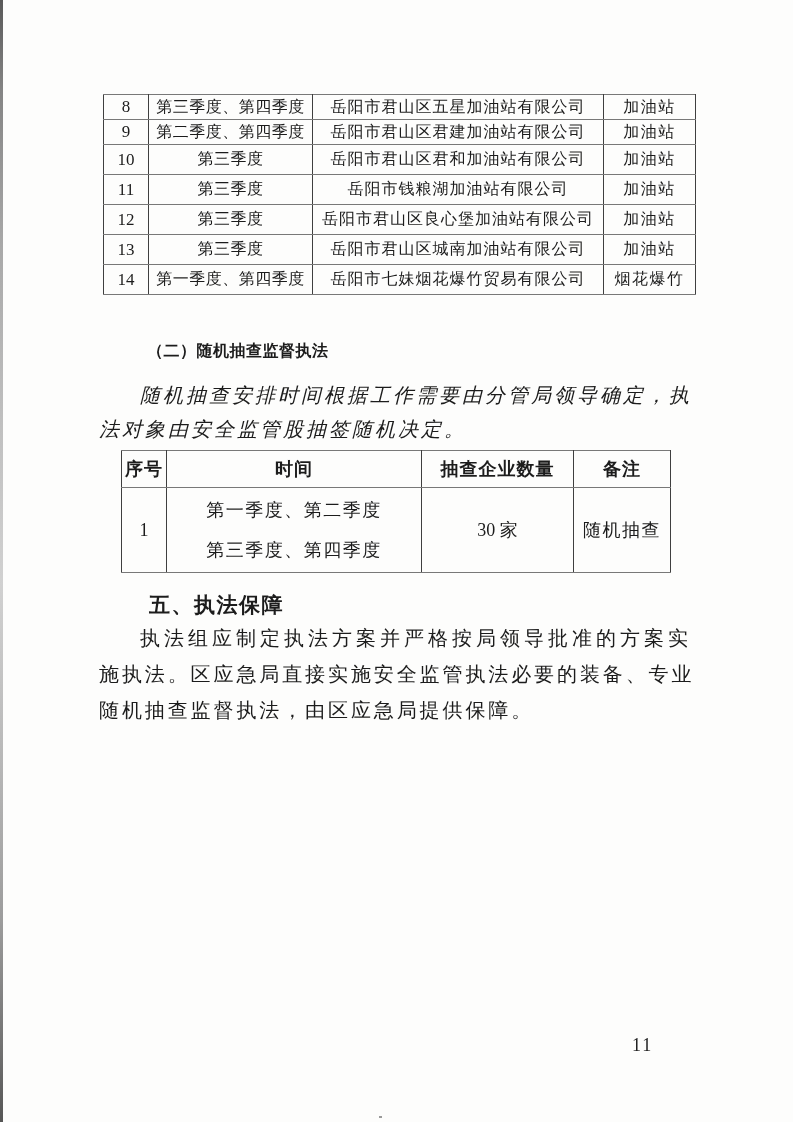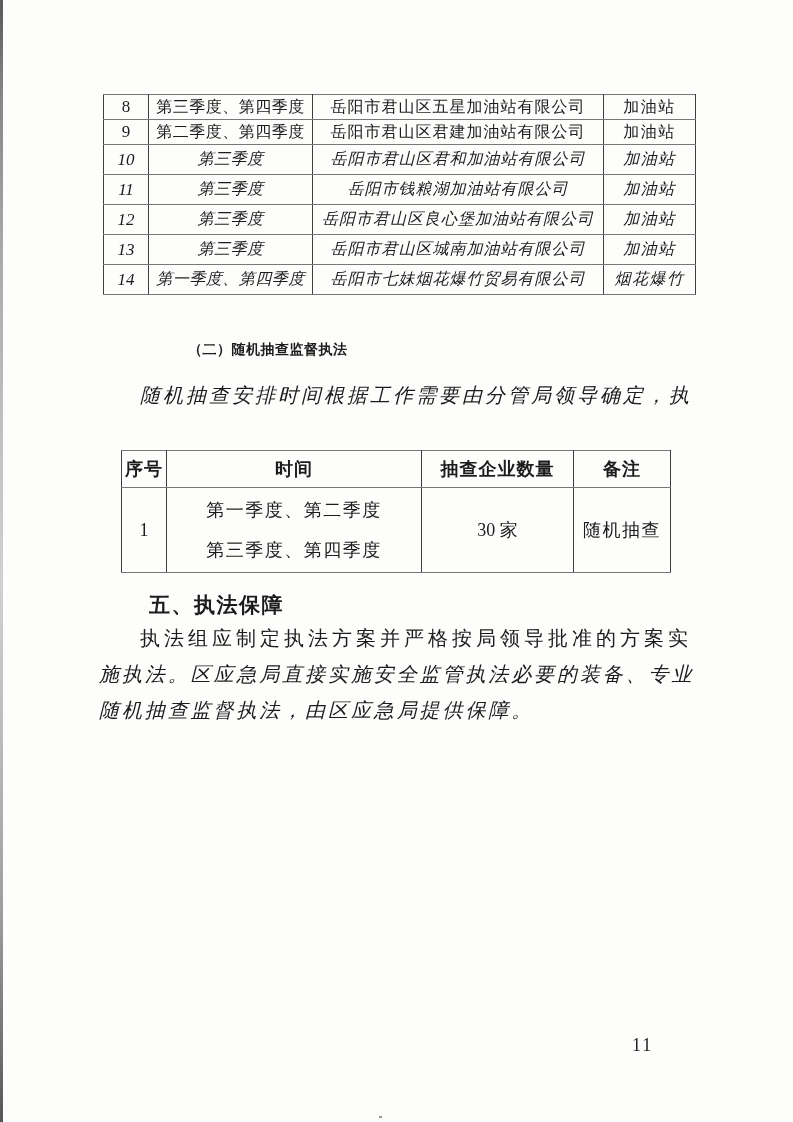--- a/index.html
+++ b/index.html
@@ -17,47 +17,47 @@
   }
   .speck{position:absolute;left:379px;top:1116px;width:3px;height:2px;background:#9a9a9a;}
 
   table{border-collapse:collapse;table-layout:fixed;position:absolute;background:#fdfdfc;}
   td,th{border:1.5px solid #3f3f3f;border-top-color:#787878;border-bottom-color:#787878;
         text-align:center;vertical-align:middle;padding:0;overflow:hidden;white-space:nowrap;}
   table{border:1.5px solid #3f3f3f;}
 
   #t1{left:103px;top:94px;width:592px;font-size:16px;}
   #t1 .rs{height:25px;}
-  #t1 .rl{height:30px;font-style:italic;}
+  #t1 .rl{height:30px;}
   #t1 .no{font-size:17px;}
   #t1 .time{letter-spacing:.5px;}
   #t1 .company{letter-spacing:1px;}
   #t1 .type{letter-spacing:1.5px;margin-top:44px;}
 
   #t2{left:121px;top:450px;width:549px;font-size:18px;}
   #t2 .hr{height:37px;}
   #t2 th{font-family:Liberation Sans, sans-serif;font-weight:700;font-size:18px;letter-spacing:1px;}
   #t2 .dr{height:85px;}
   #t2 .time2 div{line-height:40px;letter-spacing:1.5px;}
   #t2 .note{letter-spacing:1.5px;}
 
   .heading{position:absolute;font-weight:700;white-space:nowrap;}
-  .h-random{left:147px;top:341px;font-size:14px;letter-spacing:.5px;margin-left:41px;}
+  .h-random{left:147px;top:341px;font-size:16px;letter-spacing:.5px;}
   .h-support{left:149px;top:591px;font-size:21px;letter-spacing:1.5px;}
 
   .para{position:absolute;left:99px;width:600px;font-size:20px;}
   .para .ln{white-space:nowrap;}
   .p-random{top:378px;}
   .p-random .ln{line-height:34px;font-style:italic;}
   .p-support{top:620px;}
   .p-support .ln{line-height:36px;}
   .indent{padding-left:41px;}
   .ls3{letter-spacing:3px;}
   .ls4{letter-spacing:4px;}
-  .ls29{letter-spacing:2.9px;font-style:italic;}
+  .ls29{letter-spacing:2.9px;}
 
   .pageno{position:absolute;left:632px;top:1035px;font-size:18px;letter-spacing:2px;color:#222;}
 </style>
 </head>
 <body>
 
 <div class="page">
   <div class="scan-edge"></div>
   <div class="speck"></div>
 
@@ -110,20 +110,21 @@
       <td class="time">第一季度、第四季度</td>
       <td class="company">岳阳市七妹烟花爆竹贸易有限公司</td>
       <td class="type">烟花爆竹</td>
     </tr>
   </tbody>
     </table>
 
   <div class="heading h-random">（二）随机抽查监督执法</div>
   <div class="para p-random">
     <div class="ln indent ls3">随机抽查安排时间根据工作需要由分管局领导确定，执</div>
+    <div class="ln ls3">法对象由安全监管股抽签随机决定。</div>
   </div>
 
   <table id="t2">
     <colgroup>
         <col style="width:45px">
         <col style="width:255px">
         <col style="width:152px">
         <col style="width:97px">
       </colgroup>
     <tbody>

